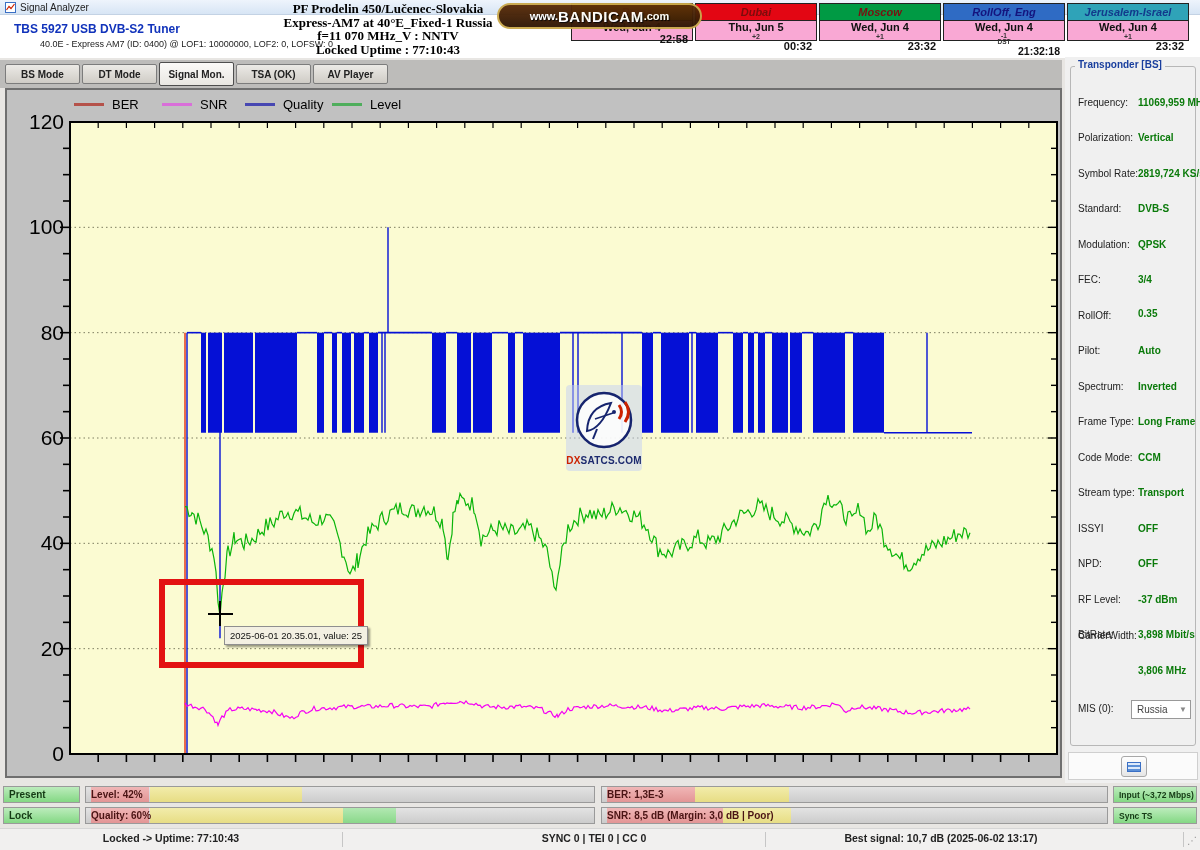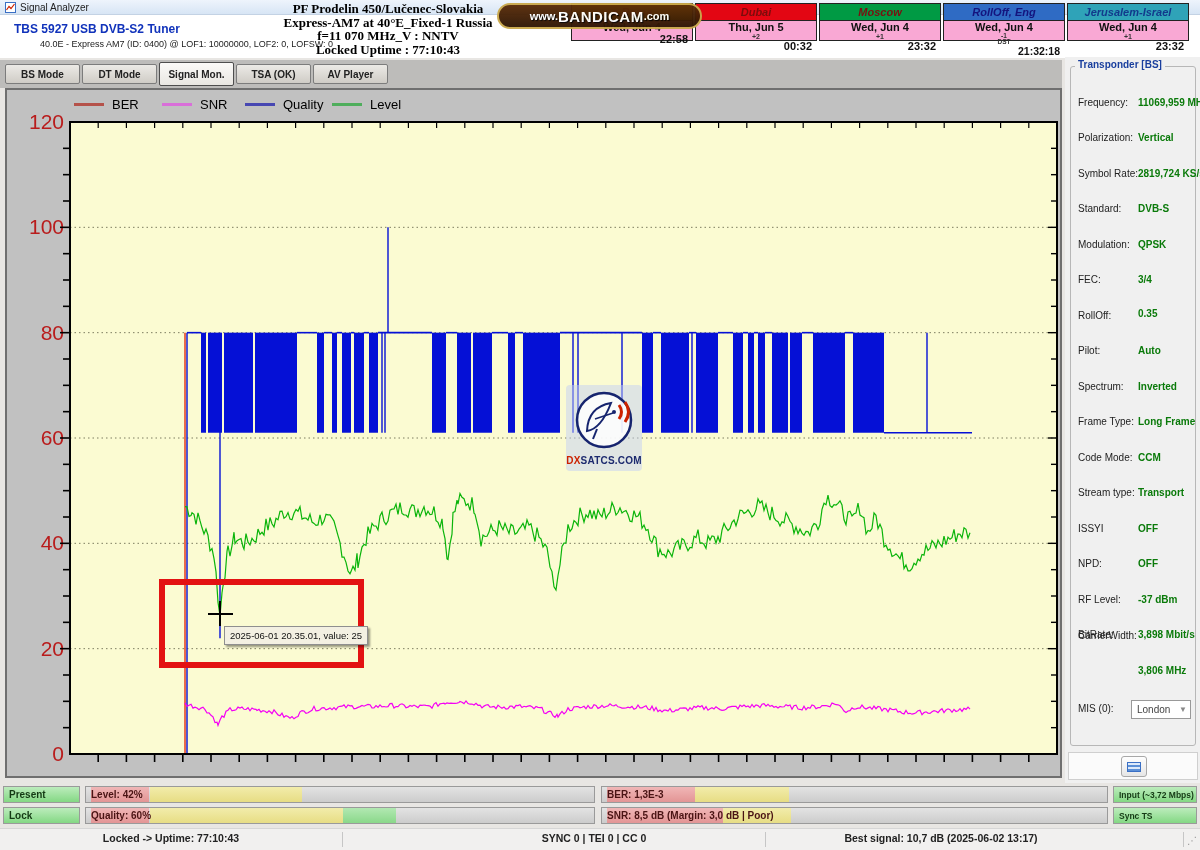--- a/index.html
+++ b/index.html
@@ -42,21 +42,21 @@
     border:1px solid #7c7c7c; border-radius:2px; font-size:10px; font-weight:bold; color:#222;
     display:flex; align-items:center; justify-content:center; cursor:pointer; }
   .tab.active { top:2px; height:24px; background:linear-gradient(#fbfaf8,#e9e7e2); border-color:#4e4e4e; }
 
   
   #chart { position:absolute; left:5px; top:88px; width:1057px; height:690px; background:#c1c1c1;
     border:2px solid #6f6f6f; }
   .legend-item { position:absolute; top:6px; height:16px; display:flex; align-items:center; }
   .legend-swatch { width:30px; height:3px; margin-right:8px; }
   .legend-label { font-size:13px; color:#000; }
-  .ylabel { position:absolute; width:57px; text-align:right; font-size:21px; color:#b91c1c; line-height:22px; }
+  .ylabel { position:absolute; width:57px; text-align:right; font-size:21px; color:#000000; line-height:22px; }
   #plot { position:absolute; left:35px; top:12px; }
 
   
   #red-rect { position:absolute; left:152px; top:489px; width:205px; height:89px;
     border:6px solid #e31212; z-index:10; }
   .cross-h { position:absolute; left:201px; top:523px; width:25px; height:2px; background:#000; z-index:11; }
   .cross-v { position:absolute; left:212px; top:511px; width:2px; height:25px; background:#000; z-index:11; }
   #tooltip { position:absolute; left:217px; top:536px; height:19px; padding:0 5px;
     background:#f3f0e2; border:1px solid #8f8f8f; box-shadow:2px 2px 2px rgba(0,0,0,.4);
     font-size:9.5px; line-height:17px; color:#111; white-space:nowrap; z-index:12; }
@@ -442,21 +442,21 @@
         <div class="sb-label" style="top: 501.11px;">NPD:</div>
         <div class="sb-value" style="top: 501.11px;">OFF</div>
         <div class="sb-label" style="top: 536.58px;">RF Level:</div>
         <div class="sb-value" style="top: 536.58px;">-37 dBm</div>
         <div class="sb-label" style="top: 572.05px;">BitRate:</div>
         <div class="sb-value" style="top: 572.05px;">3,898 Mbit/s</div>
         <div class="sb-label" style="top: 573px;">CarrierWidth:</div>
         <div class="sb-value" style="top: 607.52px;">3,806 MHz</div>
         <div class="sb-label" style="top: 645.99px;">MIS (0):</div>
         <div id="mis-select" style="top: 642.99px;">
-          <span>London</span>
+          <span>Russia</span>
           <span class="chev">▼</span>
         </div>
       </div>
     <div id="side-btn-panel">
       <div id="side-btn">
         <div class="glyph"></div>
       </div>
     </div>
   </div>
 

